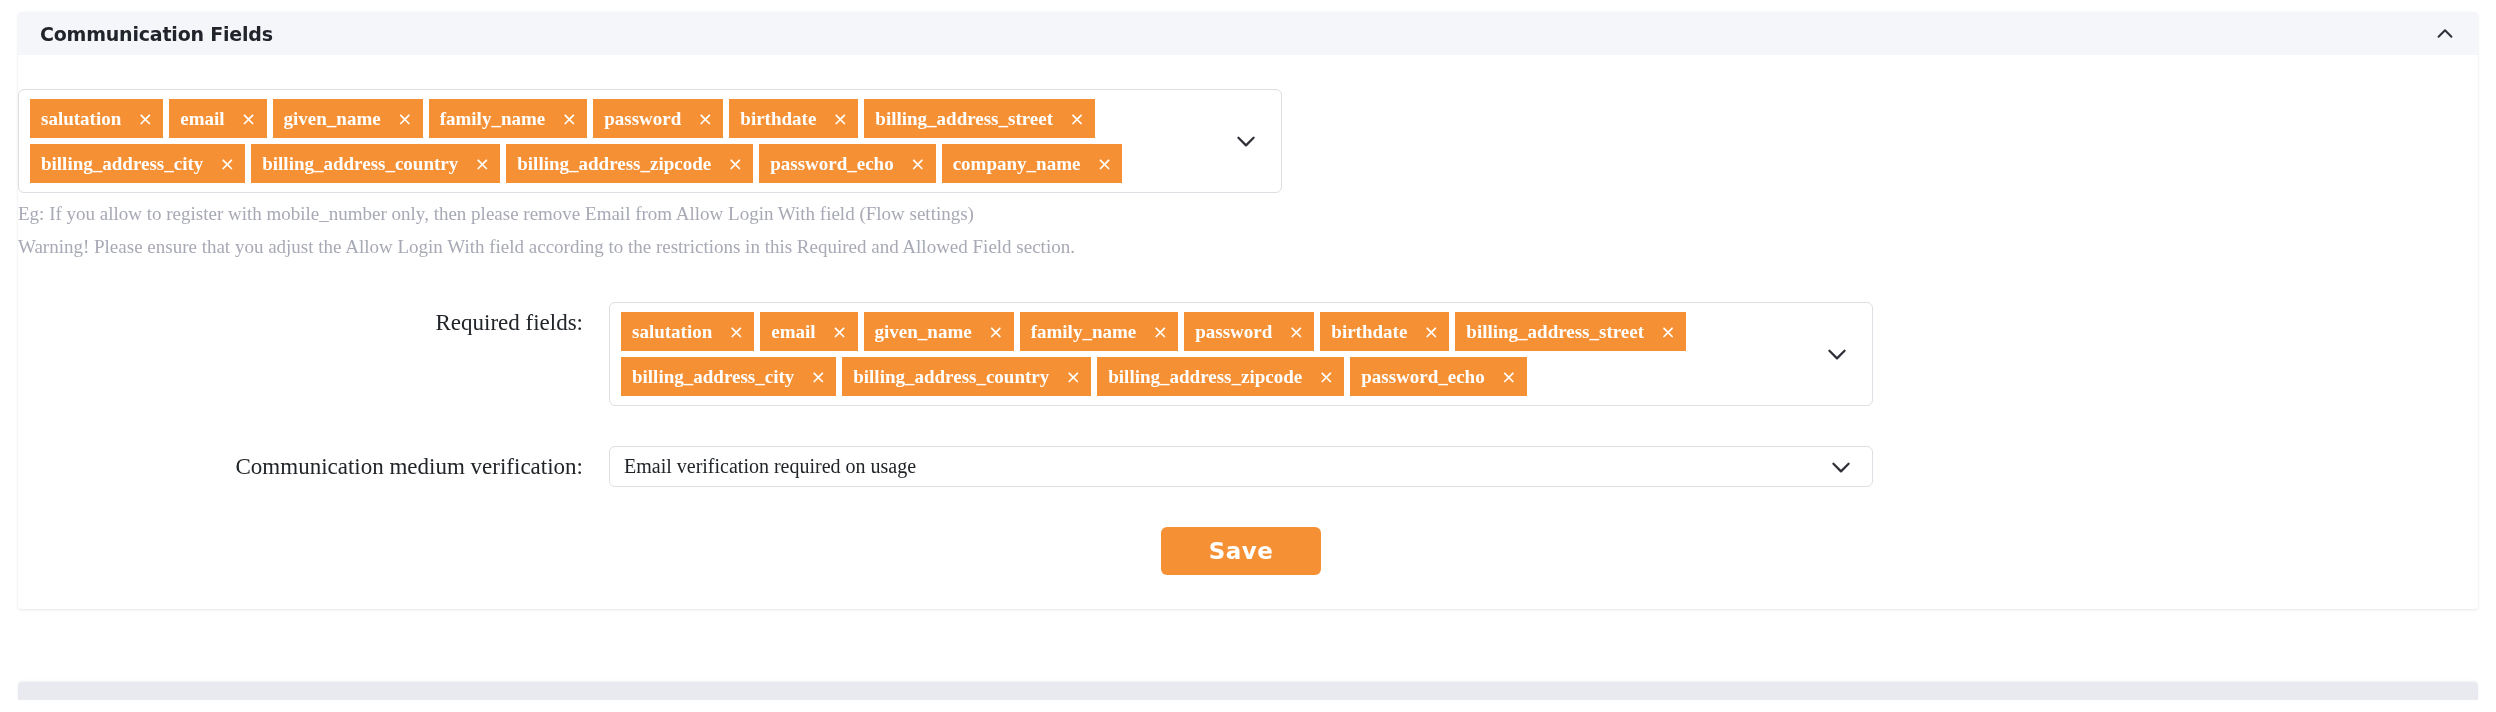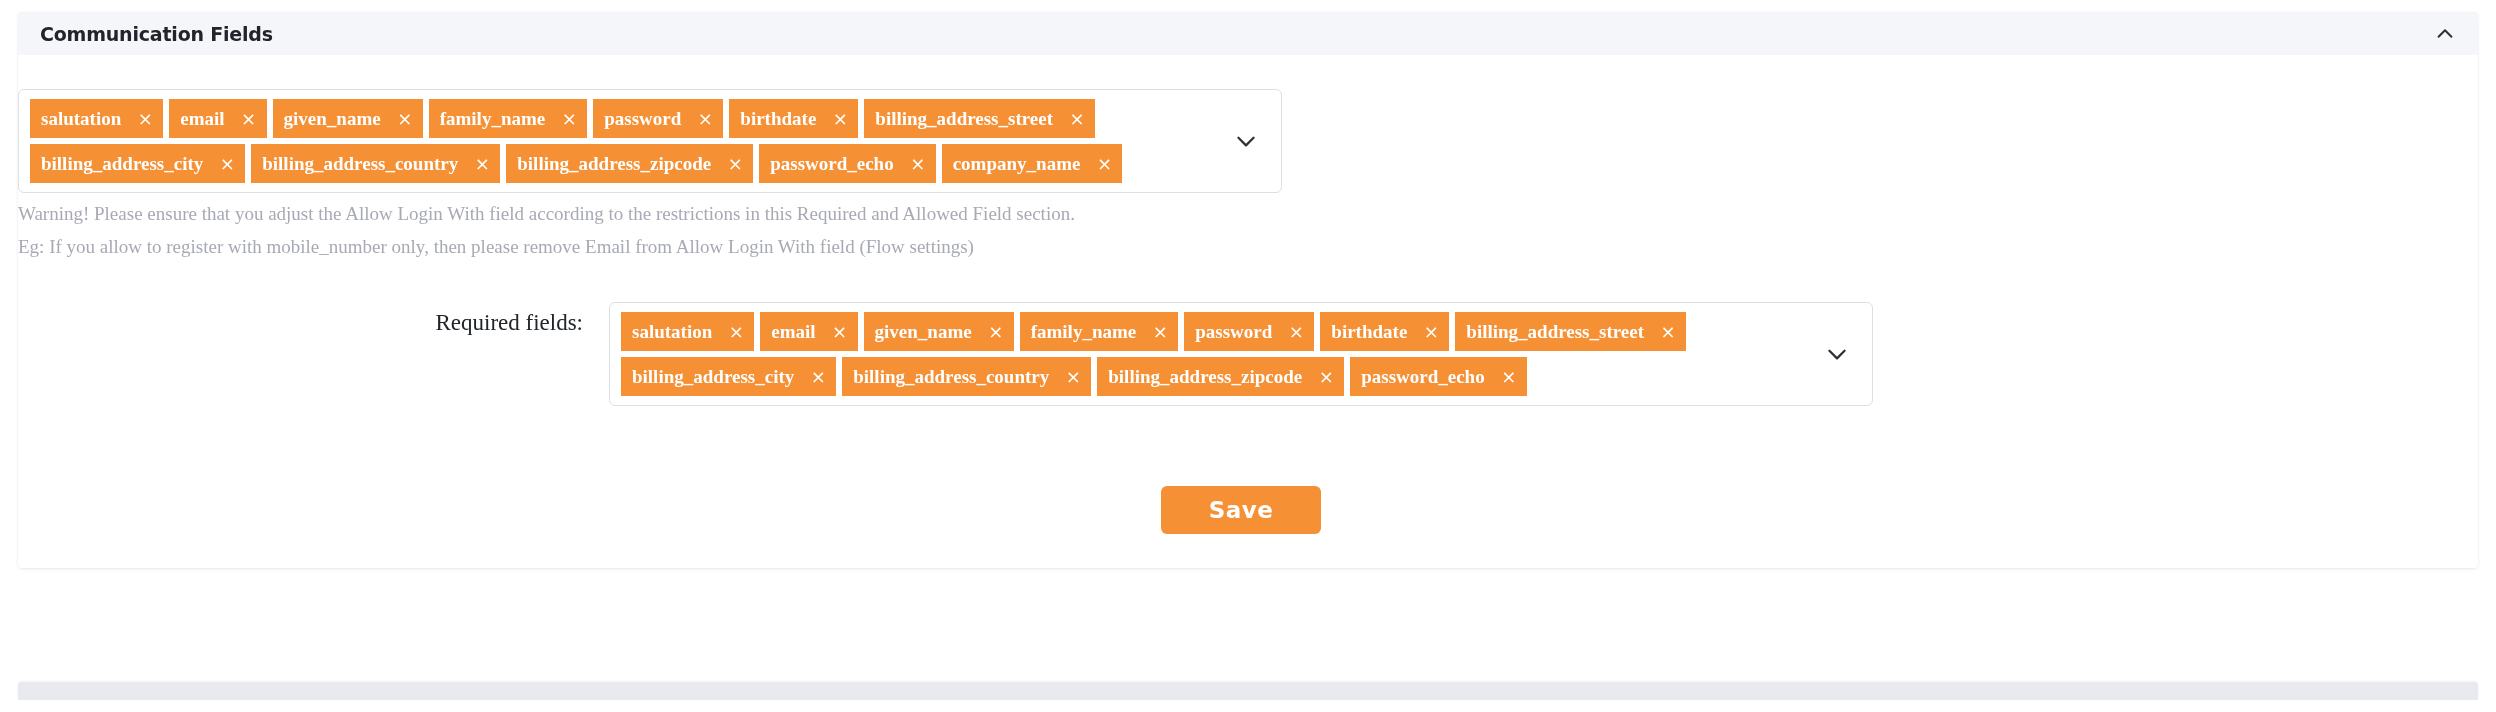--- a/index.html
+++ b/index.html
@@ -301,22 +301,22 @@
                   <span class="tag-x">×</span>
                 </span>
               </div>
             <span class="tagbox-caret">
               <svg viewBox="0 0 24 24" width="26" height="26" fill="none" stroke="#2f3038" stroke-width="2.1" stroke-linecap="round" stroke-linejoin="round">
                 <polyline points="5,9 12,16 19,9"></polyline>
               </svg>
             </span>
           </div>
           <div class="help-block">
+            <div class="help-line">Eg: If you allow to register with mobile_number only, then please remove Email from Allow Login With field (Flow settings)</div>
             <div class="help-line">Warning! Please ensure that you adjust the Allow Login With field according to the restrictions in this Required and Allowed Field section.</div>
-            <div class="help-line">Eg: If you allow to register with mobile_number only, then please remove Email from Allow Login With field (Flow settings)</div>
           </div>
         </div>
       </div>
 
       <div class="gap-a"></div>
 
       <div class="form-row">
         <div class="row-label">Required fields:</div>
         <div class="row-control">
           <div class="tagbox">
@@ -370,20 +370,33 @@
               <svg viewBox="0 0 24 24" width="26" height="26" fill="none" stroke="#2f3038" stroke-width="2.1" stroke-linecap="round" stroke-linejoin="round">
                 <polyline points="5,9 12,16 19,9"></polyline>
               </svg>
             </span>
           </div>
         </div>
       </div>
 
       <div class="gap-b"></div>
 
+      <div class="form-row">
+        <div class="row-label">Communication medium verification:</div>
+        <div class="row-control">
+          <div class="selectbox">
+            <span>Email verification required on usage</span>
+            <span class="select-caret">
+              <svg viewBox="0 0 24 24" width="26" height="26" fill="none" stroke="#2f3038" stroke-width="2.1" stroke-linecap="round" stroke-linejoin="round">
+                <polyline points="5,9 12,16 19,9"></polyline>
+              </svg>
+            </span>
+          </div>
+        </div>
+      </div>
 
       <div class="gap-c"></div>
 
       <div class="save-row">
         <div class="save-wrap">
           <button class="save-btn">Save</button>
         </div>
       </div>
 
     </div>

